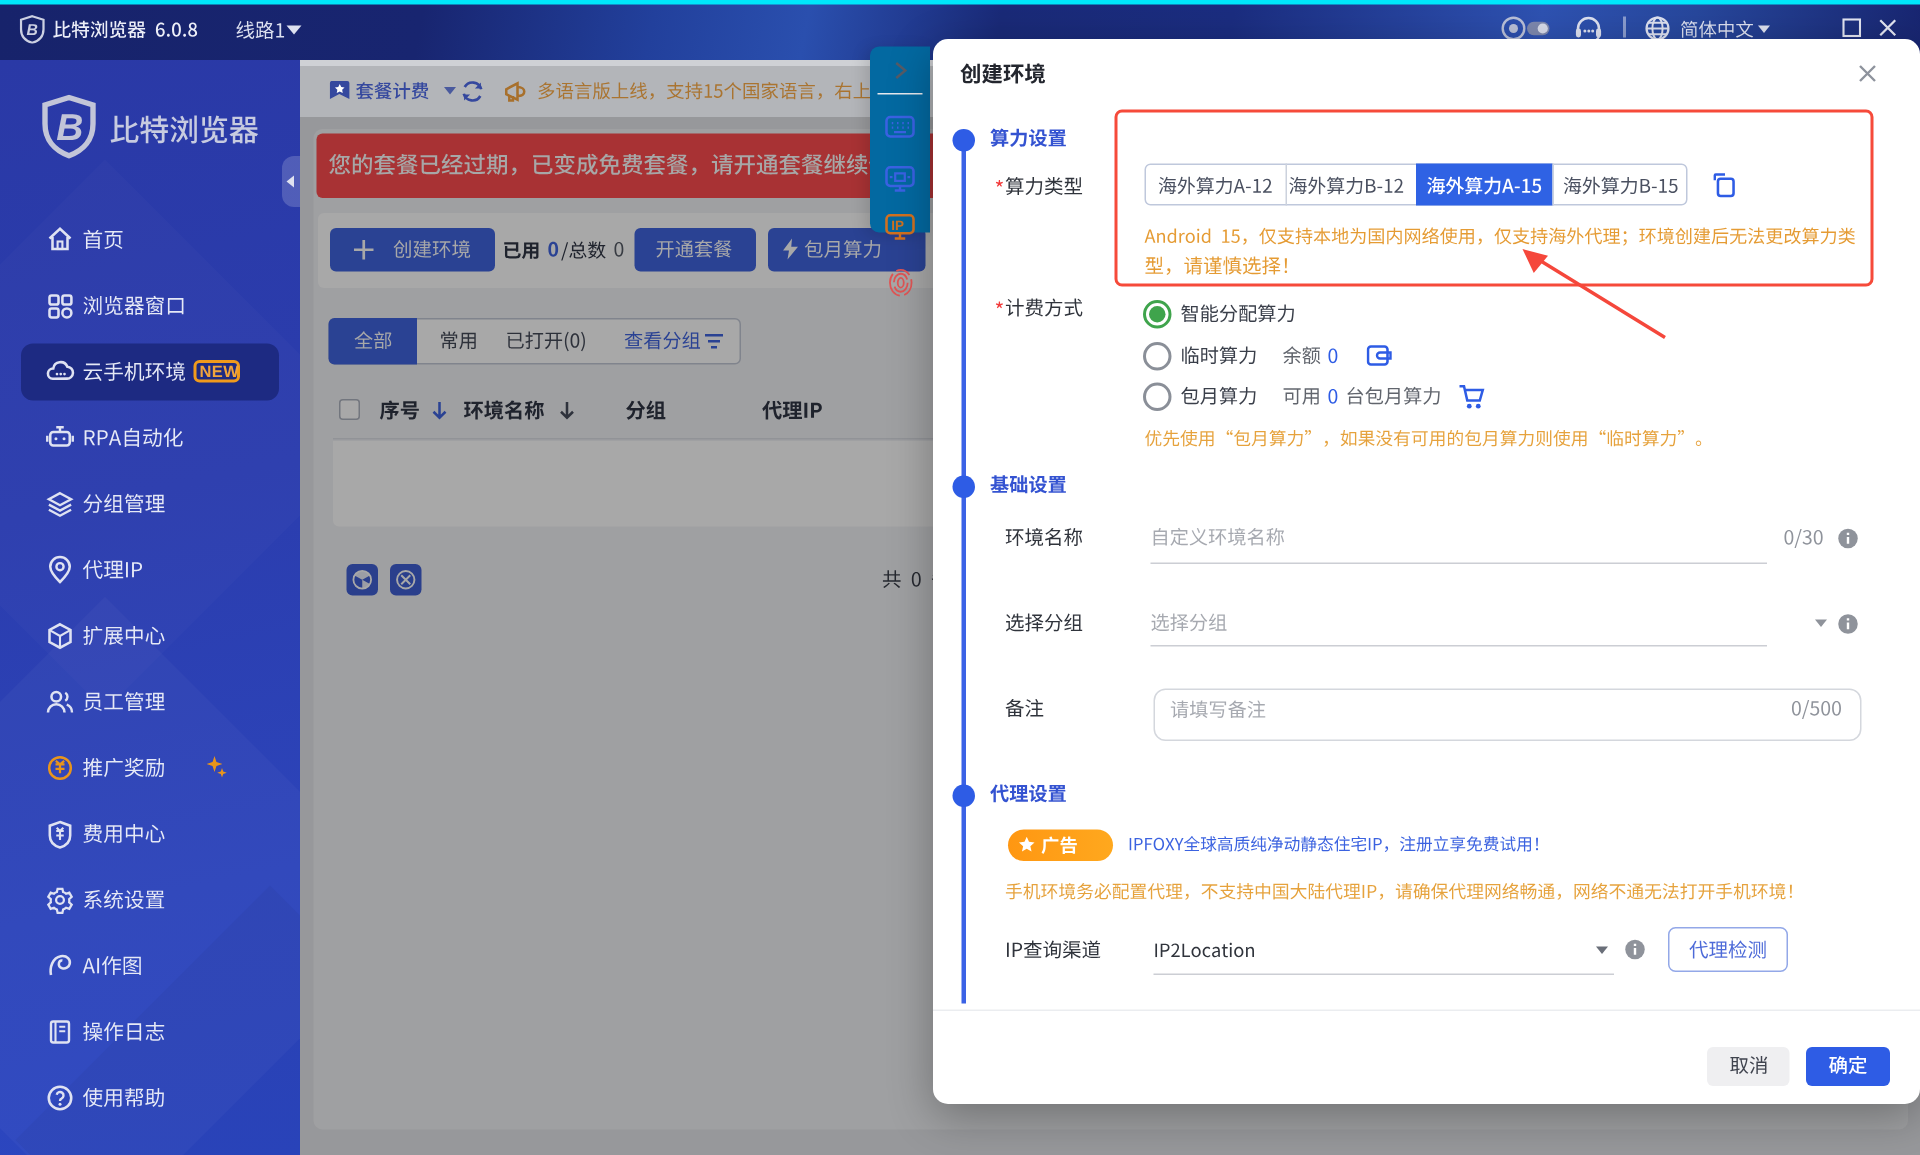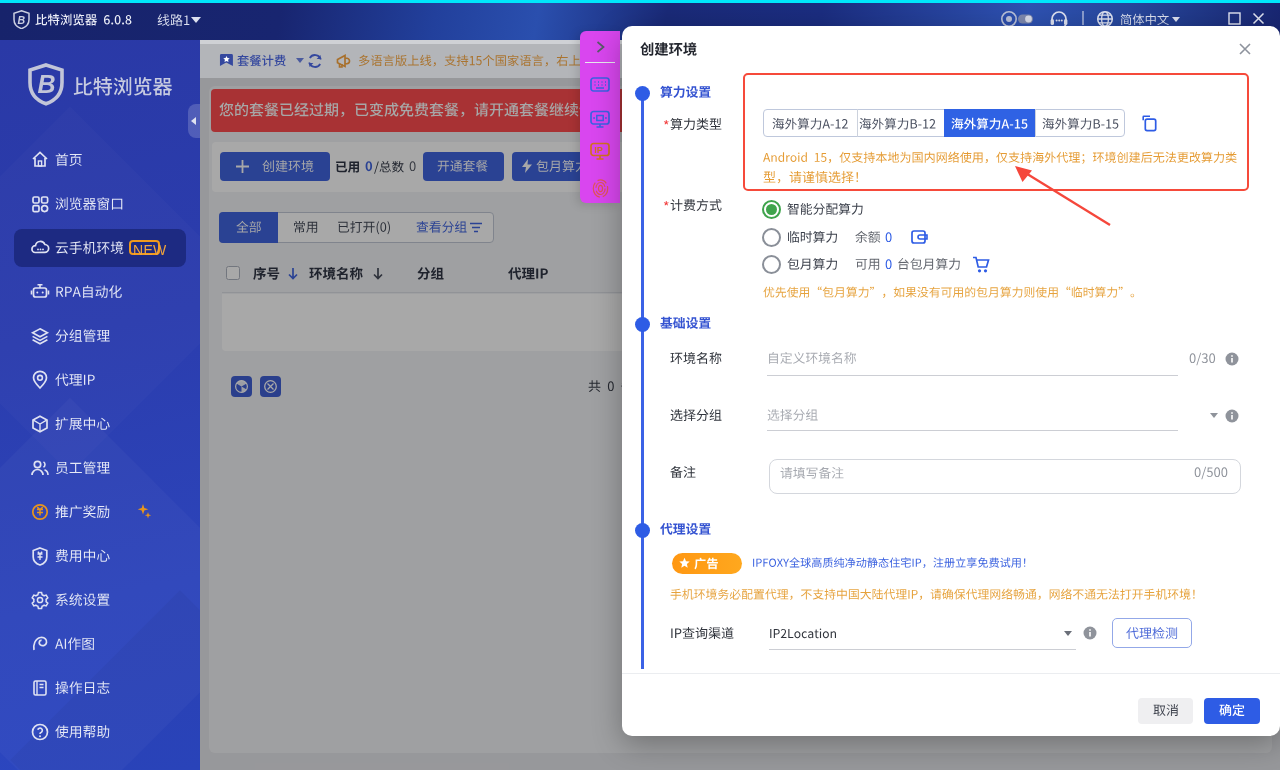--- a/index.html
+++ b/index.html
@@ -386,21 +386,21 @@
     <svg style="position:absolute;left:55px;top:197.03px;overflow:visible" width="71" height="24">
       <g transform="translate(0 15.87) scale(0.013800 -0.013800)" fill="#e6e9f6">
         <use href="#g23" x="0"></use>
         <use href="#g24" x="1000"></use>
         <use href="#g25" x="2000"></use>
         <use href="#g26" x="3000"></use>
         <use href="#g27" x="4000"></use>
       </g>
     </svg>
     <div class="abs" style="left:129px;top:200px;width:31px;height:15px;border:2px solid #f09a1c;border-radius:4px;"></div>
-    <span class="abs" style="left:133px;top:202px;font-size:14px;font-weight:normal;color:#f0a43c;letter-spacing:.3px">NEW</span>
+    <span class="abs" style="left:133px;top:202px;font-size:11px;font-weight:bold;color:#f0a43c;letter-spacing:.3px">NEW</span>
     <svg class="abs" style="left:30px;top:242px" width="20" height="20" viewBox="0 0 20 20">
       <rect x="3.5" y="6" width="13" height="9" rx="2" fill="none" stroke="#dfe2f2" stroke-width="1.7"></rect>
       <path d="M10 6 V3.2 M7.5 2.8 h5" stroke="#dfe2f2" stroke-width="1.6" fill="none"></path>
       <circle cx="7.3" cy="10.5" r="1" fill="#dfe2f2"></circle>
       <circle cx="12.7" cy="10.5" r="1" fill="#dfe2f2"></circle>
       <path d="M1.5 8.5 v4 M18.5 8.5 v4" stroke="#dfe2f2" stroke-width="1.6"></path>
     </svg>
     <svg style="position:absolute;left:55px;top:241.03px;overflow:visible" width="69" height="24">
       <g transform="translate(0 15.87) scale(0.013800 -0.013800)" fill="#e6e9f6">
         <use href="#g28" x="0"></use>
@@ -760,21 +760,21 @@
     </svg>
     <svg style="position:absolute;left:388px;top:297.75px;overflow:visible" width="47" height="22">
       <g transform="translate(0 14.95) scale(0.013000 -0.013000)" fill="#3a3f4a">
         <use href="#g136" x="0"></use>
         <use href="#g106" x="1480"></use>
         <use href="#g137" x="2515"></use>
       </g>
     </svg>
   </div>
 <div class="abs" style="left:200px;top:78px;width:1080px;height:692px;background:rgba(0,0,0,0.34);z-index:10"></div>
-<div class="abs" style="left:580px;top:31px;width:40px;height:172px;background:#d946ef;border-radius:6px 0 0 6px;box-shadow:-3px 2px 10px rgba(0,0,0,.13);z-index:40">
+<div class="abs" style="left:580px;top:31px;width:40px;height:124px;background:#0369a1;border-radius:6px 0 0 6px;box-shadow:-3px 2px 10px rgba(0,0,0,.13);z-index:40">
     <svg class="abs" style="left:13px;top:9px" width="14" height="14" viewBox="0 0 14 14">
       <path d="M4.5 2 L10.5 7 L4.5 12" fill="none" stroke="#565b66" stroke-width="1.7"></path>
     </svg>
     <div class="abs" style="left:5px;top:31px;width:30px;height:1px;background:#e7e9ee"></div>
     <svg class="abs" style="left:10px;top:45px" width="20" height="17" viewBox="0 0 20 17">
       <rect x="1" y="2" width="18" height="13" rx="2.5" fill="none" stroke="#3b62e3" stroke-width="1.7"></rect>
       <path d="M4.5 6 h1 M8 6 h1 M11.5 6 h1 M15 6 h1 M4.5 9 h1 M8 9 h1 M11.5 9 h1 M15 9 h1 M6 12 h8" stroke="#3b62e3" stroke-width="1.5"></path>
     </svg>
     <svg class="abs" style="left:10px;top:79px" width="20" height="19" viewBox="0 0 20 19">
       <rect x="1" y="1.5" width="18" height="12.5" rx="2.5" fill="none" stroke="#3b62e3" stroke-width="1.7"></rect>

